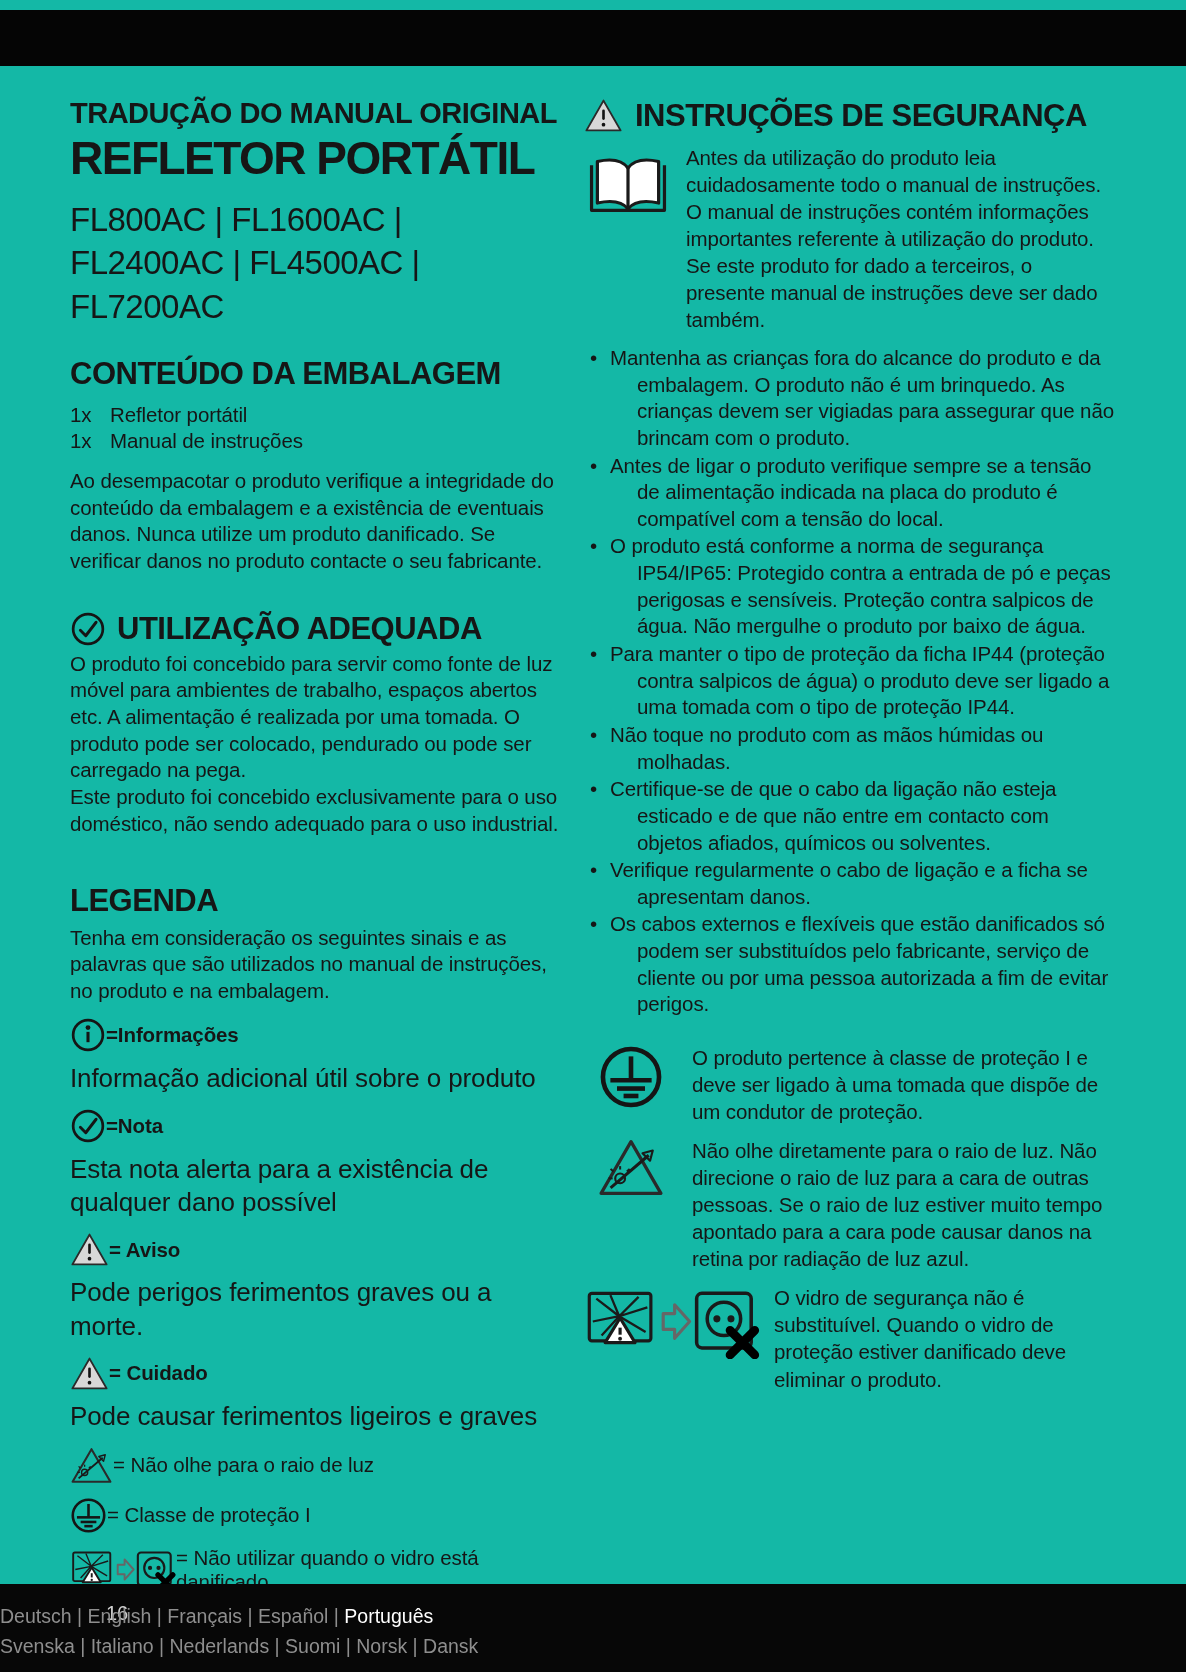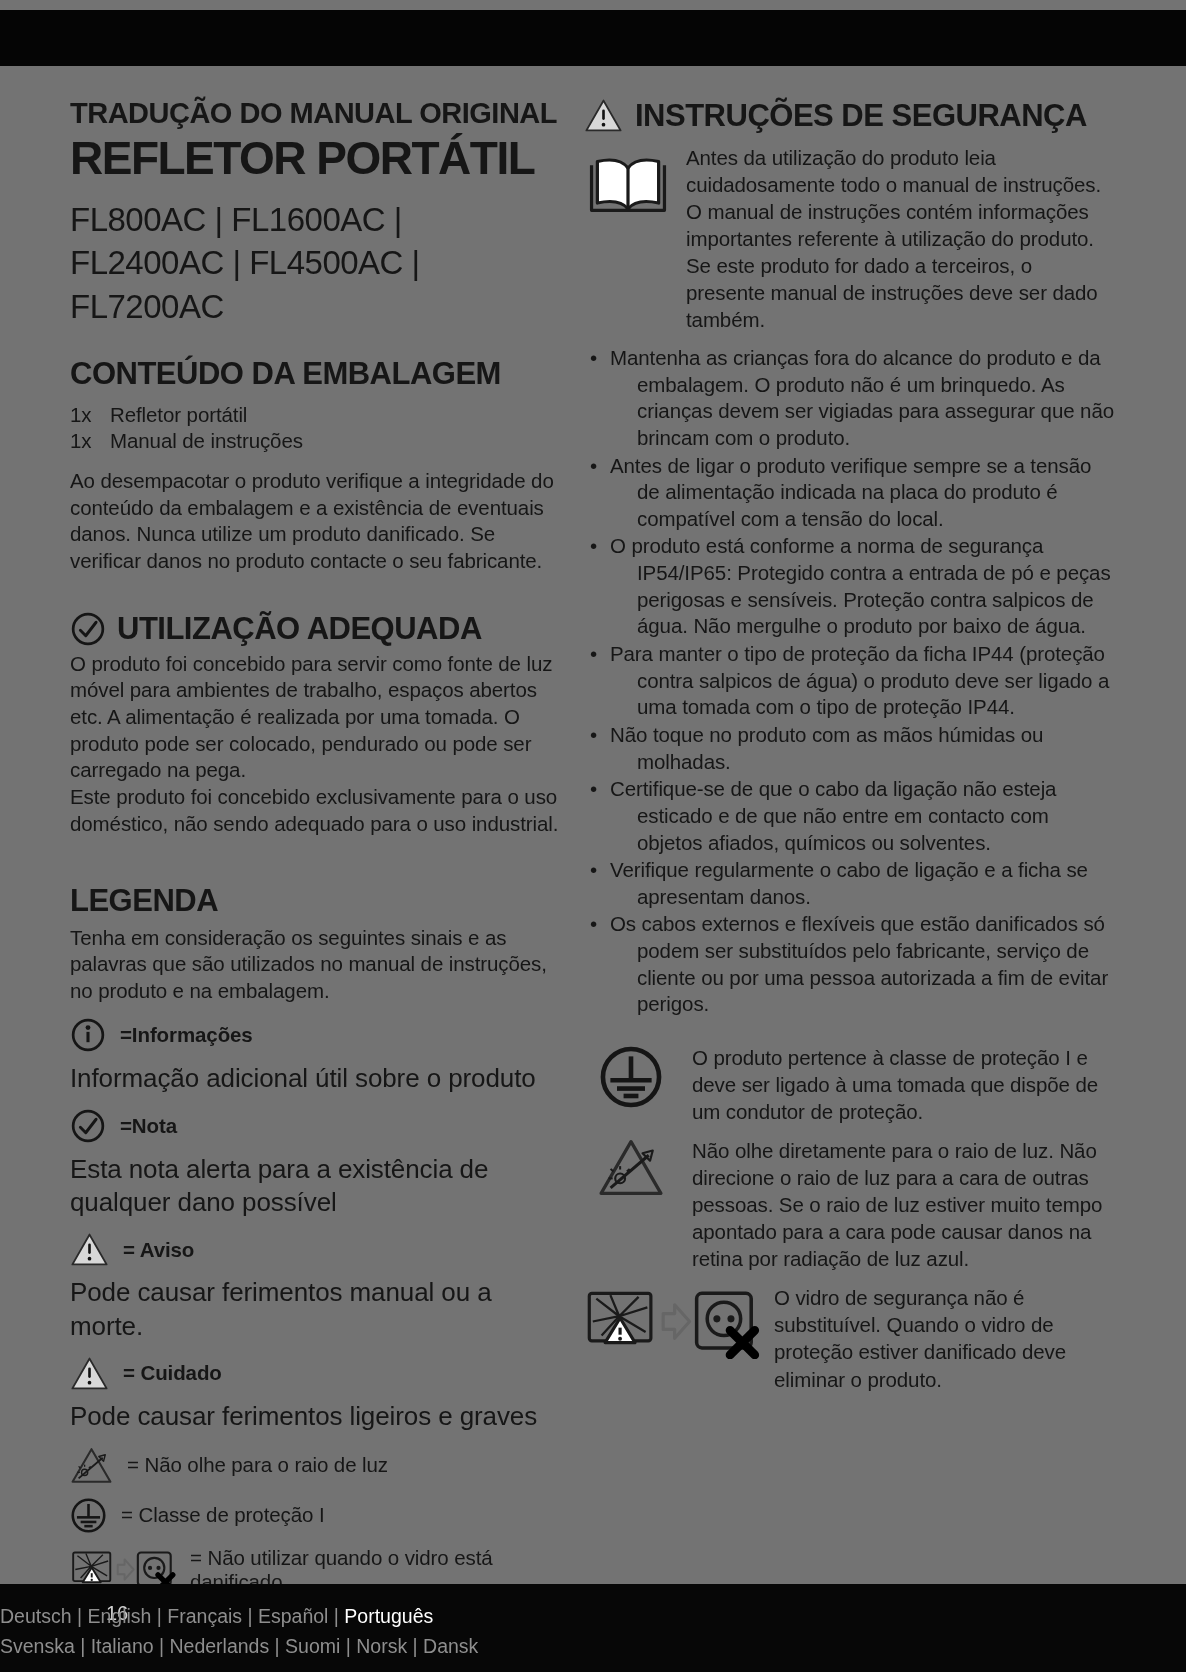--- a/index.html
+++ b/index.html
@@ -1,16 +1,16 @@
 <!DOCTYPE html>
 <html><head>
 <meta charset="utf-8">
 <style>
   html,body{margin:0;padding:0;background:#e9e9e9;}
-  .page{position:relative;width:1186px;height:1672px;background:#737373;
+  .page{position:relative;width:1186px;height:1672px;background:#14b8a6;
         font-family:"Liberation Sans",sans-serif;color:#161616;overflow:hidden;margin:0 auto;}
   .topbar{position:absolute;left:0;top:10px;width:100%;height:56px;background:#050505;}
   .col-left{position:absolute;left:70px;top:66px;width:492px;}
   .col-right{position:absolute;left:584px;top:66px;width:532px;}
 
   .kicker{margin-top:32px;font-size:29px;font-weight:600;letter-spacing:-0.5px;line-height:1.1;}
   .title{margin-top:4px;font-size:46px;font-weight:700;letter-spacing:-1.5px;line-height:1.08;}
   .models{margin-top:14px;font-size:33px;font-weight:500;letter-spacing:-0.5px;line-height:1.32;}
 
   .h2{font-size:31px;font-weight:600;letter-spacing:-0.5px;line-height:1.15;margin:0;}
@@ -19,21 +19,21 @@
   .pkg-item{display:flex;font-size:20.5px;line-height:1.3;letter-spacing:-0.1px;}
   .pkg-qty{flex:0 0 40px;}
   .body{font-size:20.5px;line-height:1.3;letter-spacing:-0.1px;}
   .pkg-body{margin-top:13px;}
 
   .pu-head{margin-top:36px;display:flex;gap:11px;}
   .pu-body{margin-top:4px;}
 
   .legend-head{margin-top:46px;}
   .legend-intro{margin-top:6px;}
-  .legend-entry{display:flex;align-items:center;gap:14px;margin-top:12px;font-size:20.5px;letter-spacing:-0.1px;}
+  .legend-entry{display:flex;align-items:center;margin-top:12px;font-size:20.5px;letter-spacing:-0.1px;}
   .legend-term{font-weight:400;}
   .legend-term.bold{font-weight:700;}
   .legend-desc{font-size:26px;line-height:1.3;letter-spacing:-0.1px;margin-top:9px;}
   .legend-desc:empty{display:none;}
 
   .safety-head{margin-top:32px;display:flex;align-items:center;gap:12px;}
   .intro{margin-top:10px;display:flex;}
   .intro-icon{flex:0 0 auto;width:102px;padding-top:8px;display:flex;justify-content:flex-start;}
   .intro-text{flex:1;font-size:20.5px;line-height:1.32;letter-spacing:-0.1px;}
   .bullets{margin-top:12px;}
@@ -135,21 +135,21 @@
         <div class="legend-entry">
           <span data-icon="warning-triangle">
             <svg viewBox="0 0 44 40">
               <path d="M22 3 L41.5 37 H2.5 Z" fill="#d8d8d8" stroke="#2a2a2a" stroke-width="2.2" stroke-linejoin="round"></path>
               <rect x="20.5" y="13" width="3" height="12" rx="1.5" fill="#121212"></rect>
               <circle cx="22" cy="30.5" r="2.1" fill="#121212"></circle>
             </svg>
           </span>
           <span class="legend-term bold">= Aviso</span>
         </div>
-        <div class="legend-desc">Pode causar ferimentos manual ou a morte.</div>
+        <div class="legend-desc">Pode perigos ferimentos graves ou a morte.</div>
 
         <div class="legend-entry">
           <span data-icon="warning-triangle">
             <svg viewBox="0 0 44 40">
               <path d="M22 3 L41.5 37 H2.5 Z" fill="#d8d8d8" stroke="#2a2a2a" stroke-width="2.2" stroke-linejoin="round"></path>
               <rect x="20.5" y="13" width="3" height="12" rx="1.5" fill="#121212"></rect>
               <circle cx="22" cy="30.5" r="2.1" fill="#121212"></circle>
             </svg>
           </span>
           <span class="legend-term bold">= Cuidado</span>

